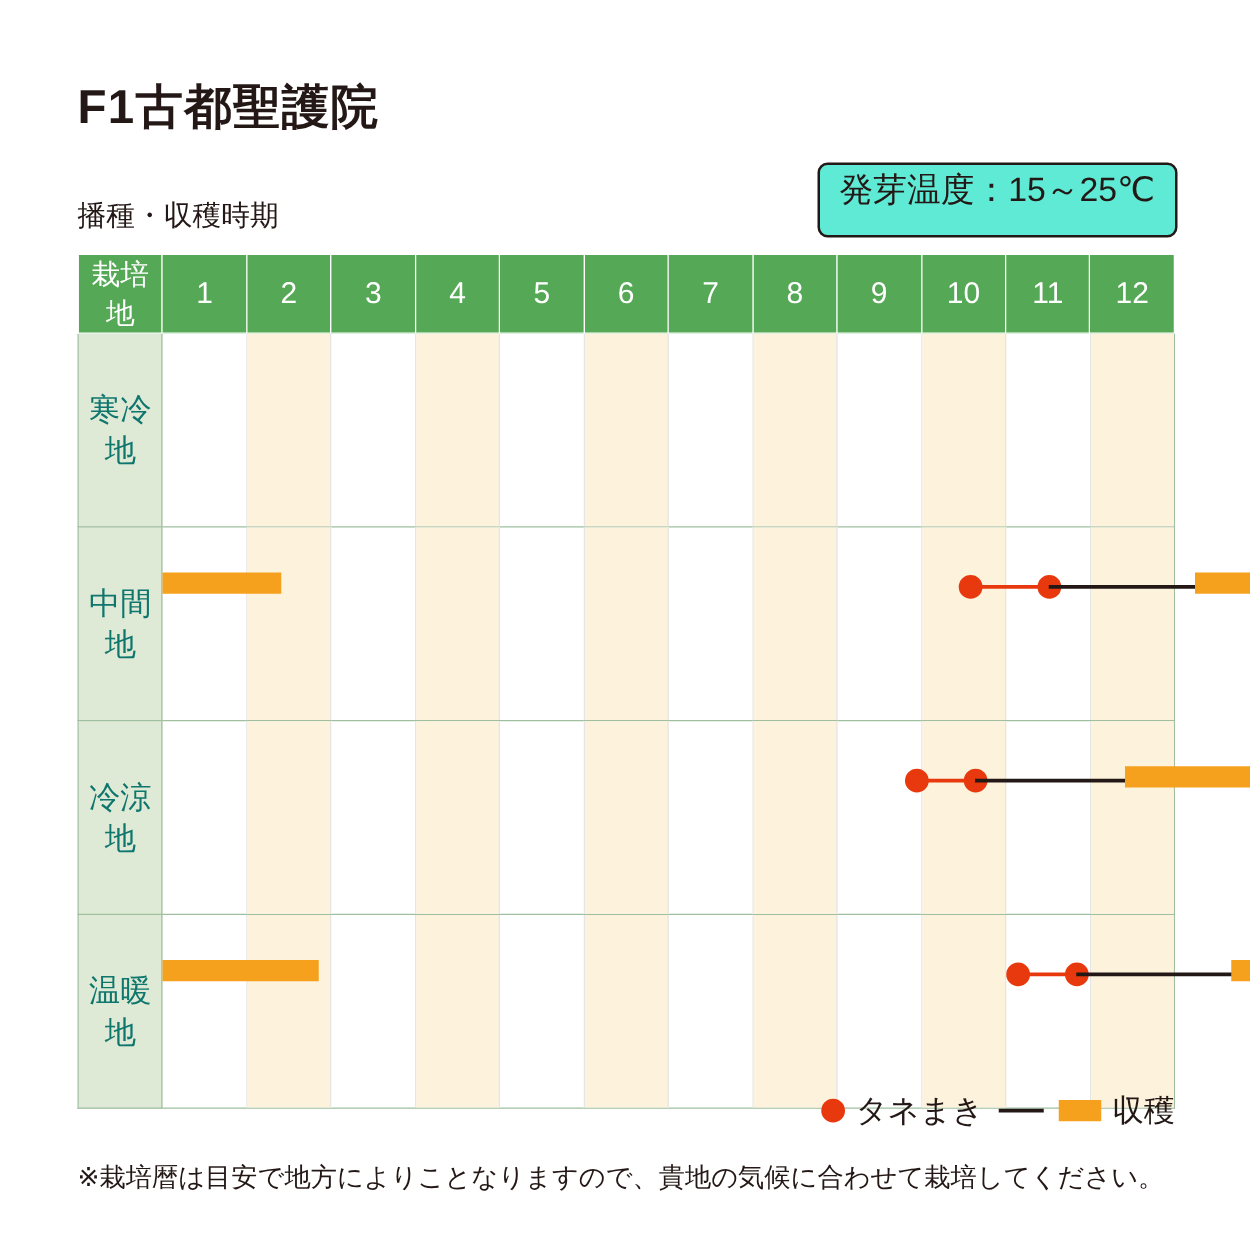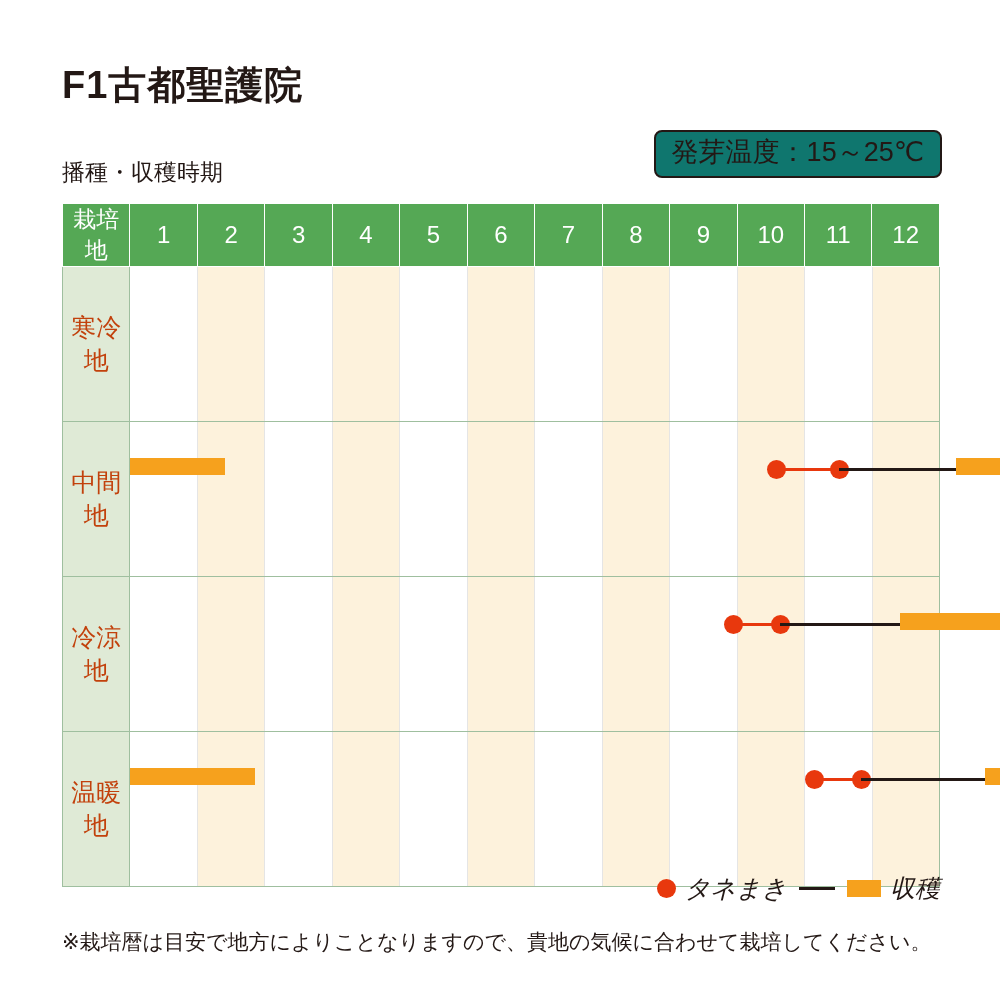--- a/index.html
+++ b/index.html
@@ -15,23 +15,23 @@
 
   .title{
     position:absolute;left:62px;top:60px;
     font-size:38px;letter-spacing:1px;color:#231815;
     font-weight:700;
   }
 
   .temp-box{
     position:absolute;right:58px;top:130px;
     border:2px solid #231815;border-radius:8px;
-    padding:6px 16px 8px 16px;
+    padding:6px 16px 20px 16px;
     font-size:27px;line-height:1.1;
-    background:#0f766e;
+    background:#5eead4;
     white-space:nowrap;
   }
 
   .subtitle{
     position:absolute;left:62px;top:157px;
     font-size:23px;
   }
 
   
   .cal{
@@ -55,21 +55,21 @@
     border-color:#ffffff;
   }
   .cal thead th.region-head{
     font-size:23px;
     letter-spacing:0px;
   }
   .cal tbody td.region{
     background:#dfead6;
     width:105px;
     font-size:25px;
-    color:#c2410c;
+    color:#0f766e;
   }
   .cal tbody tr{height:155px;}
   .row-cells{position:relative;padding:0;}
   .month-strip{
     position:absolute;left:0;top:0;right:0;bottom:0;
     display:flex;
   }
   .month-strip .m{
     flex:1 1 0;
     border-right:1px solid #e5e5e5;
@@ -92,21 +92,20 @@
   .dot-seed{
     position:absolute;width:19px;height:19px;border-radius:50%;
     background:#e8380d;
   }
 
   
   .legend{
     position:absolute;right:60px;top:872px;
     display:flex;gap:12px;
     font-size:25px;
-    font-style:italic;
   }
   .legend .item{display:flex;align-items:center;gap:9px;}
   .lg-dot{width:19px;height:19px;border-radius:50%;background:#e8380d;display:inline-block;}
   .lg-line{width:36px;height:3px;background:#231815;display:inline-block;}
   .lg-bar{width:34px;height:17px;background:#f6a11d;display:inline-block;}
 
   .note{
     position:absolute;left:62px;top:928px;
     font-size:21px;letter-spacing:0px;
   }

